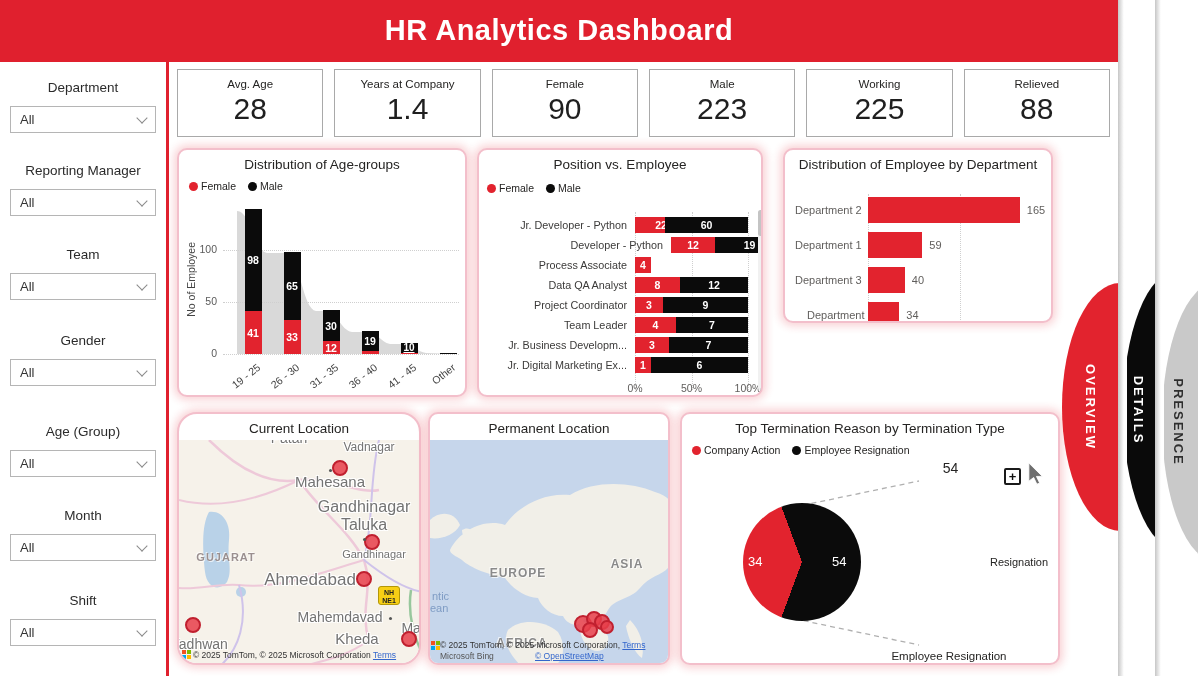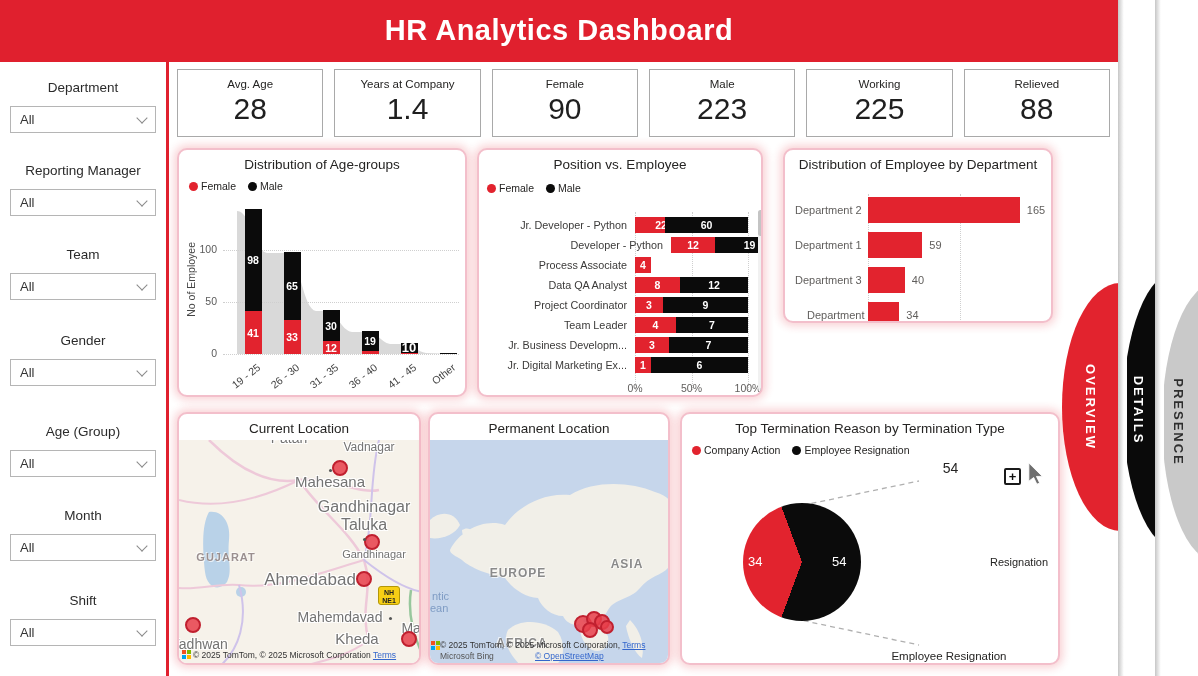--- a/index.html
+++ b/index.html
@@ -28,21 +28,21 @@
   .kpi { flex:1; height:68px; background:#fff; border:1px solid #a9a9a9; text-align:center; padding-top:8px; }
   .kpi-label { font-size:11.5px; color:#252423; }
   .kpi-value { font-size:30px; color:#1f1f1f; margin-top:2px; }
 
   
   .panel { position:absolute; background:#fff; border:2px solid #F3BFCB; border-radius:10px; box-shadow:0 0 9px 3px rgba(224,32,46,.20); overflow:hidden; }
   .panel-title { font-size:13.5px; color:#252423; text-align:center; margin-top:7px; }
   #panelA { left:8px;  top:86px;  width:290px; height:249px; }
   #panelB { left:308px; top:86px; width:286px; height:249px; }
   #panelC { left:614px; top:86px; width:270px; height:175px; }
-  #panelD { left:8px;  top:350px; width:244px; height:253px; }
+  #panelD { left:8px;  top:350px; width:244px; height:253px;border-radius:20px; }
   #panelE { left:259px; top:350px; width:242px; height:253px; }
   #panelF { left:511px; top:350px; width:380px; height:253px; }
 
   .legend { position:absolute; display:flex; gap:12px; align-items:center; }
   .legend-item { display:flex; align-items:center; gap:3px; }
   .legend-dot { width:9px; height:9px; border-radius:50%; }
   .legend-text { font-size:10.5px; color:#252423; }
 
   
   .gridline-h { position:absolute; border-top:1px dotted #cfcfcf; }
@@ -239,21 +239,21 @@
           <div class="xlab" style="left: 108px; top: 211px;">31 - 35</div>
           <div class="agebar" style="left: 182.5px; top: 181.01px;">
             <div class="seg" style="height: 19.855px; background: rgb(11, 11, 11);">
               <div style="color: rgb(255, 255, 255); font-size: 10.5px; font-weight: 700;">19</div>
             </div>
             <div class="seg" style="height: 3.135px; background: rgb(226, 35, 46);"></div>
           </div>
           <div class="xlab" style="left: 147px; top: 211px;">36 - 40</div>
           <div class="agebar" style="left: 221.5px; top: 192.505px;">
             <div class="seg" style="height: 10.45px; background: rgb(11, 11, 11);">
-              <div style="color: rgb(255, 255, 255); font-size: 13px; font-weight: 700; text-decoration: underline;">10</div>
+              <div style="color: rgb(255, 255, 255); font-size: 10px; font-weight: 700; text-decoration: underline;">10</div>
             </div>
             <div class="seg" style="height: 1.045px; background: rgb(226, 35, 46);"></div>
           </div>
           <div class="xlab" style="left: 186px; top: 211px;">41 - 45</div>
           <div class="agebar" style="left: 260.5px; top: 202.955px;">
             <div class="seg" style="height: 1.045px; background: rgb(11, 11, 11);"></div>
             <div class="seg" style="height: 0px; background: rgb(226, 35, 46);"></div>
           </div>
           <div class="xlab" style="left: 225px; top: 211px;">Other</div>
         </div>

